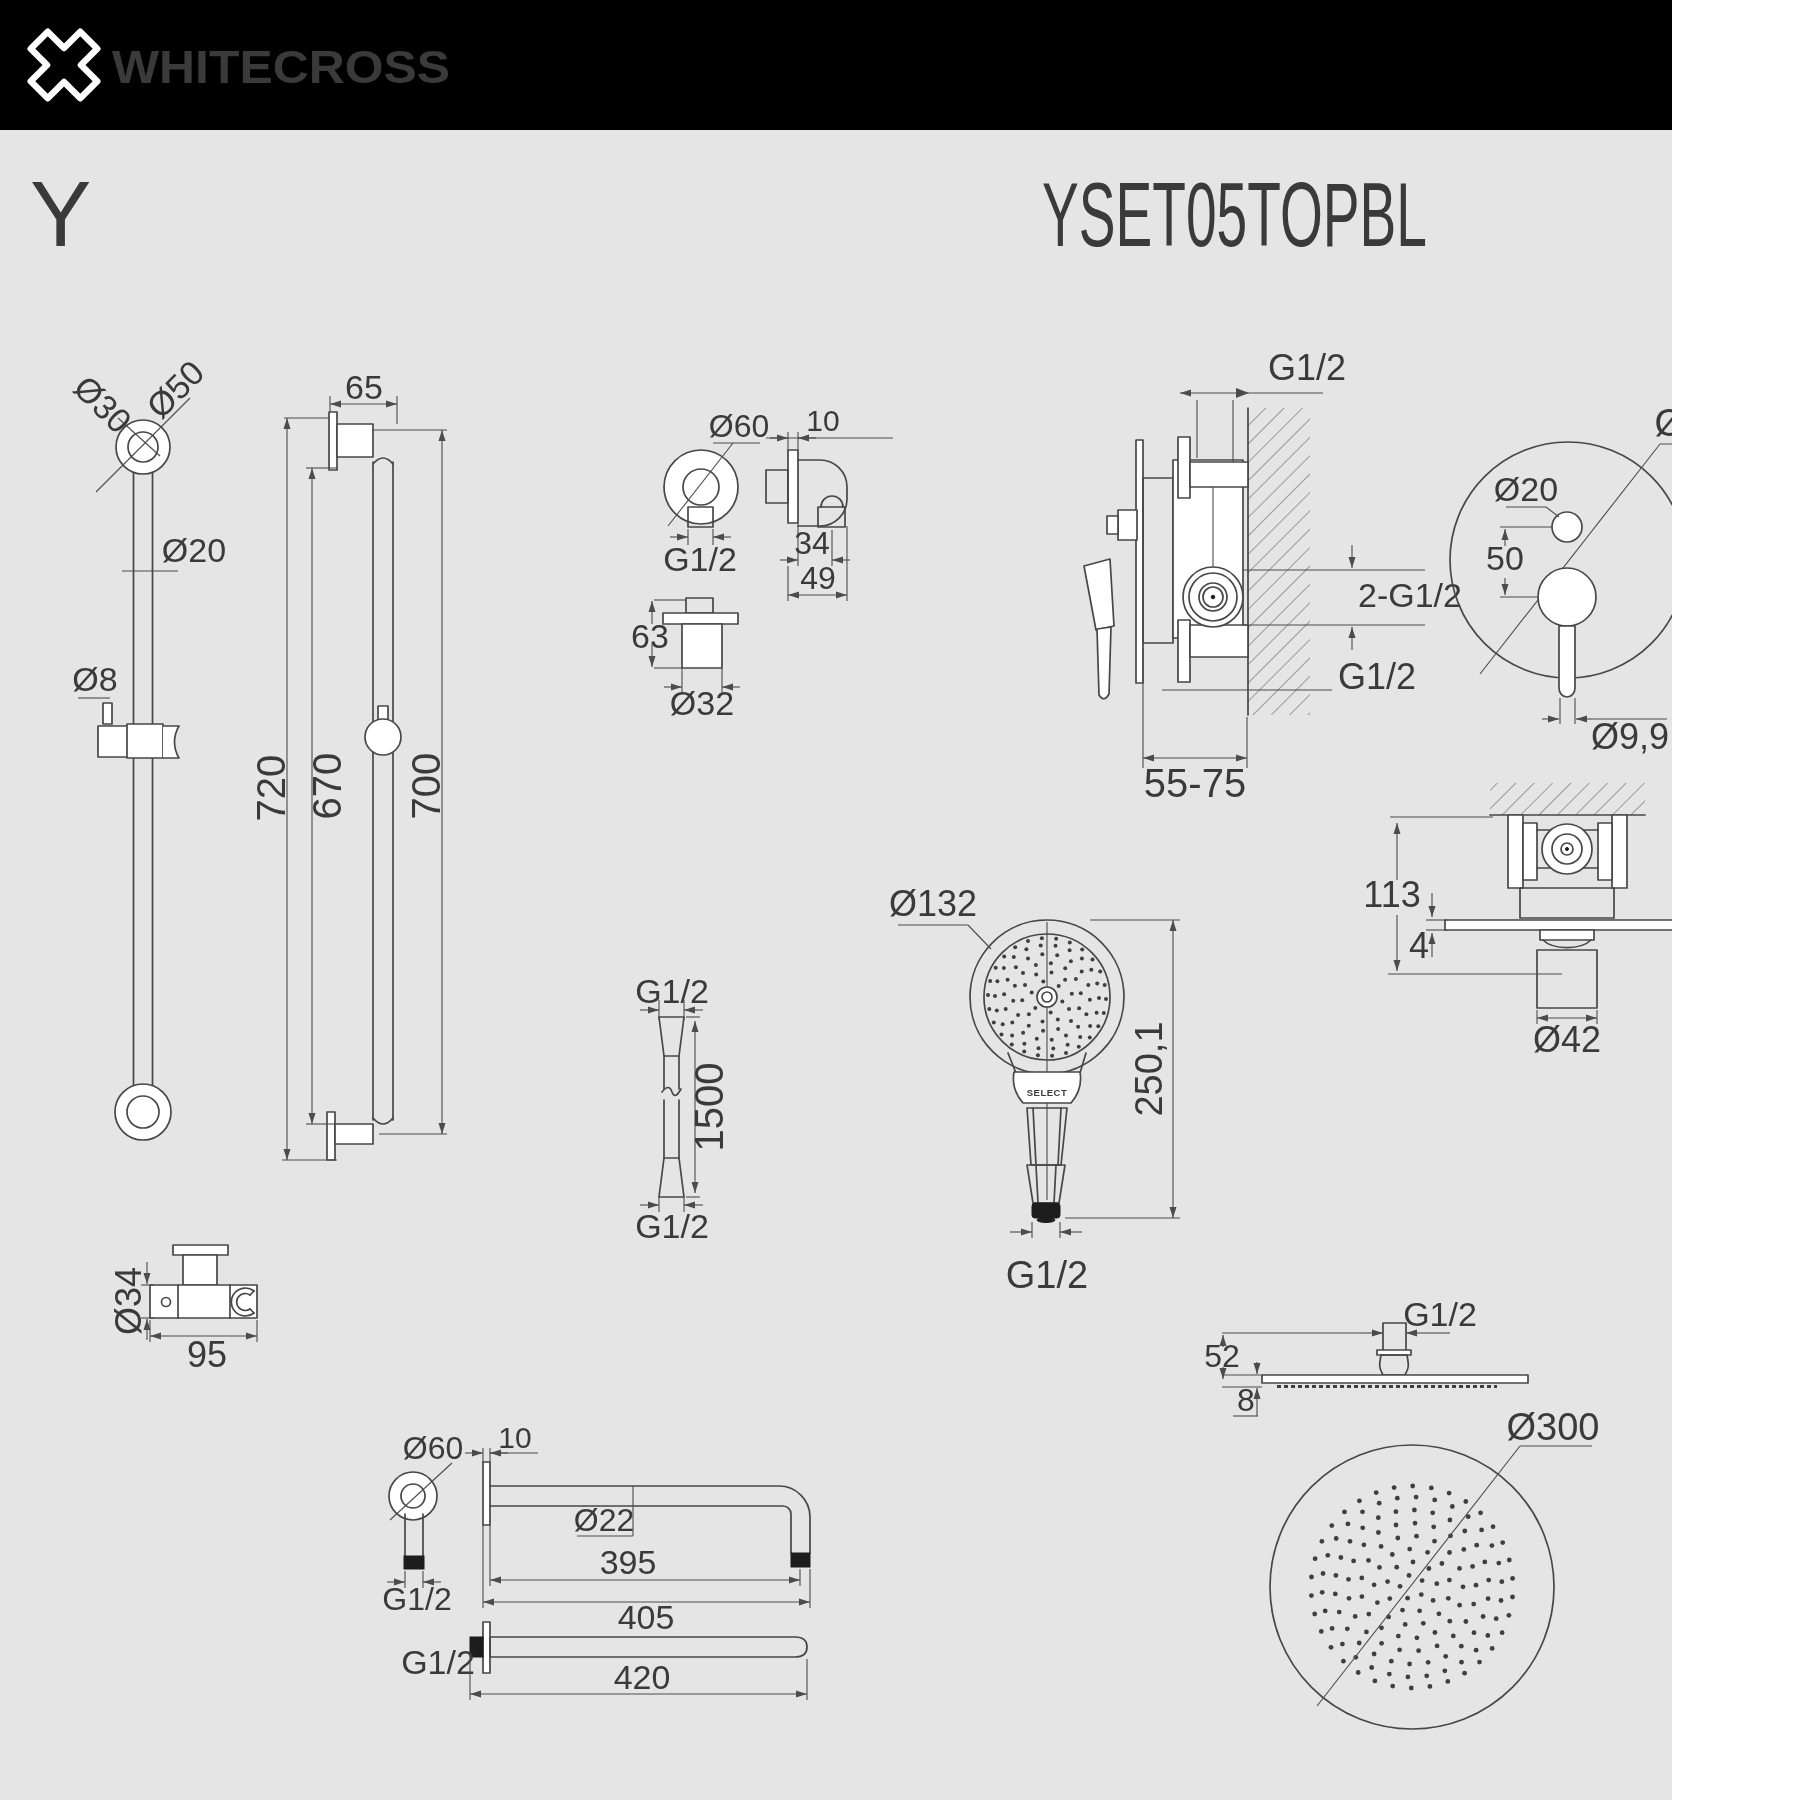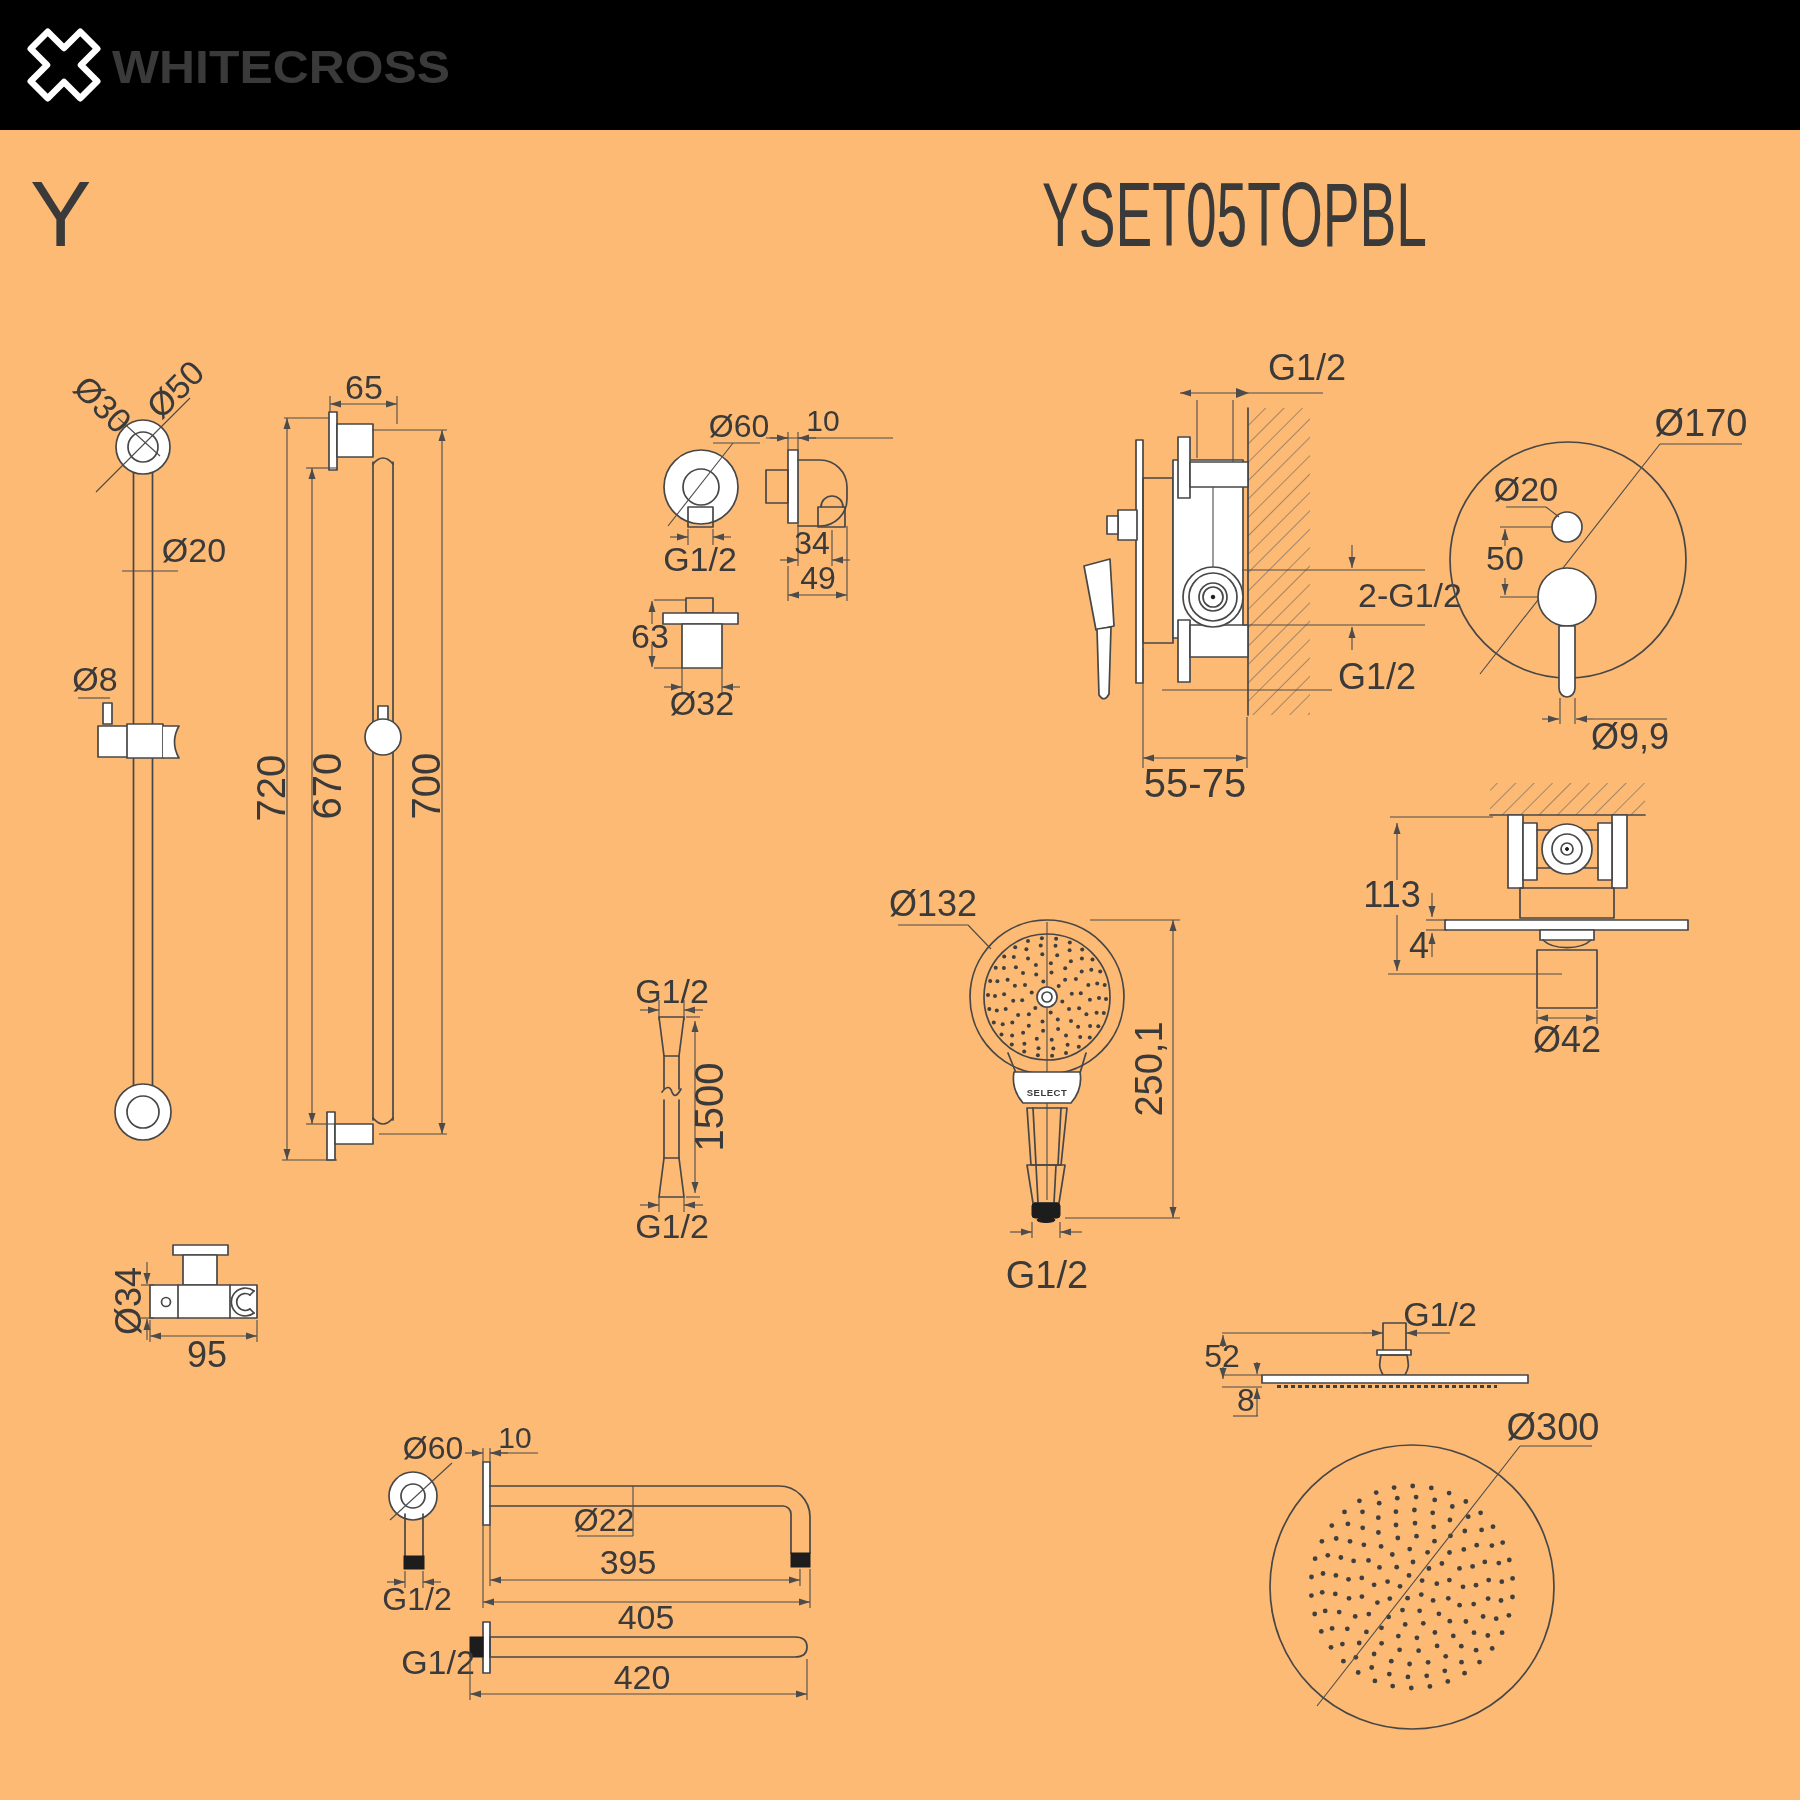--- a/index.html
+++ b/index.html
@@ -1,16 +1,16 @@
 <!DOCTYPE html>
 <html><head>
 <meta charset="utf-8">
 <style>
   html,body{margin:0;padding:0;background:#fff}
-  .page{position:relative;width:1800px;height:1800px;background:#fdba74;overflow:hidden}
+  .page{position:relative;width:1672px;height:1800px;background:#e5e5e5;overflow:hidden}
   svg{position:absolute;left:0;top:0}
   .o{fill:none;stroke:#474747;stroke-width:1.7;stroke-linejoin:round;stroke-linecap:round}
   .of{fill:#ffffff;stroke:#474747;stroke-width:1.7;stroke-linejoin:round}
   .d{fill:none;stroke:#4c4c4c;stroke-width:1.1}
   .da{marker-start:url(#as);marker-end:url(#ae)}
   .de{marker-end:url(#ae)}
   .dk{fill:#1d1d1d;stroke:#1d1d1d;stroke-width:1}
   text{font-family:"Liberation Sans",sans-serif;fill:#3a3a3a}
   .m{text-anchor:middle}
 </style>

